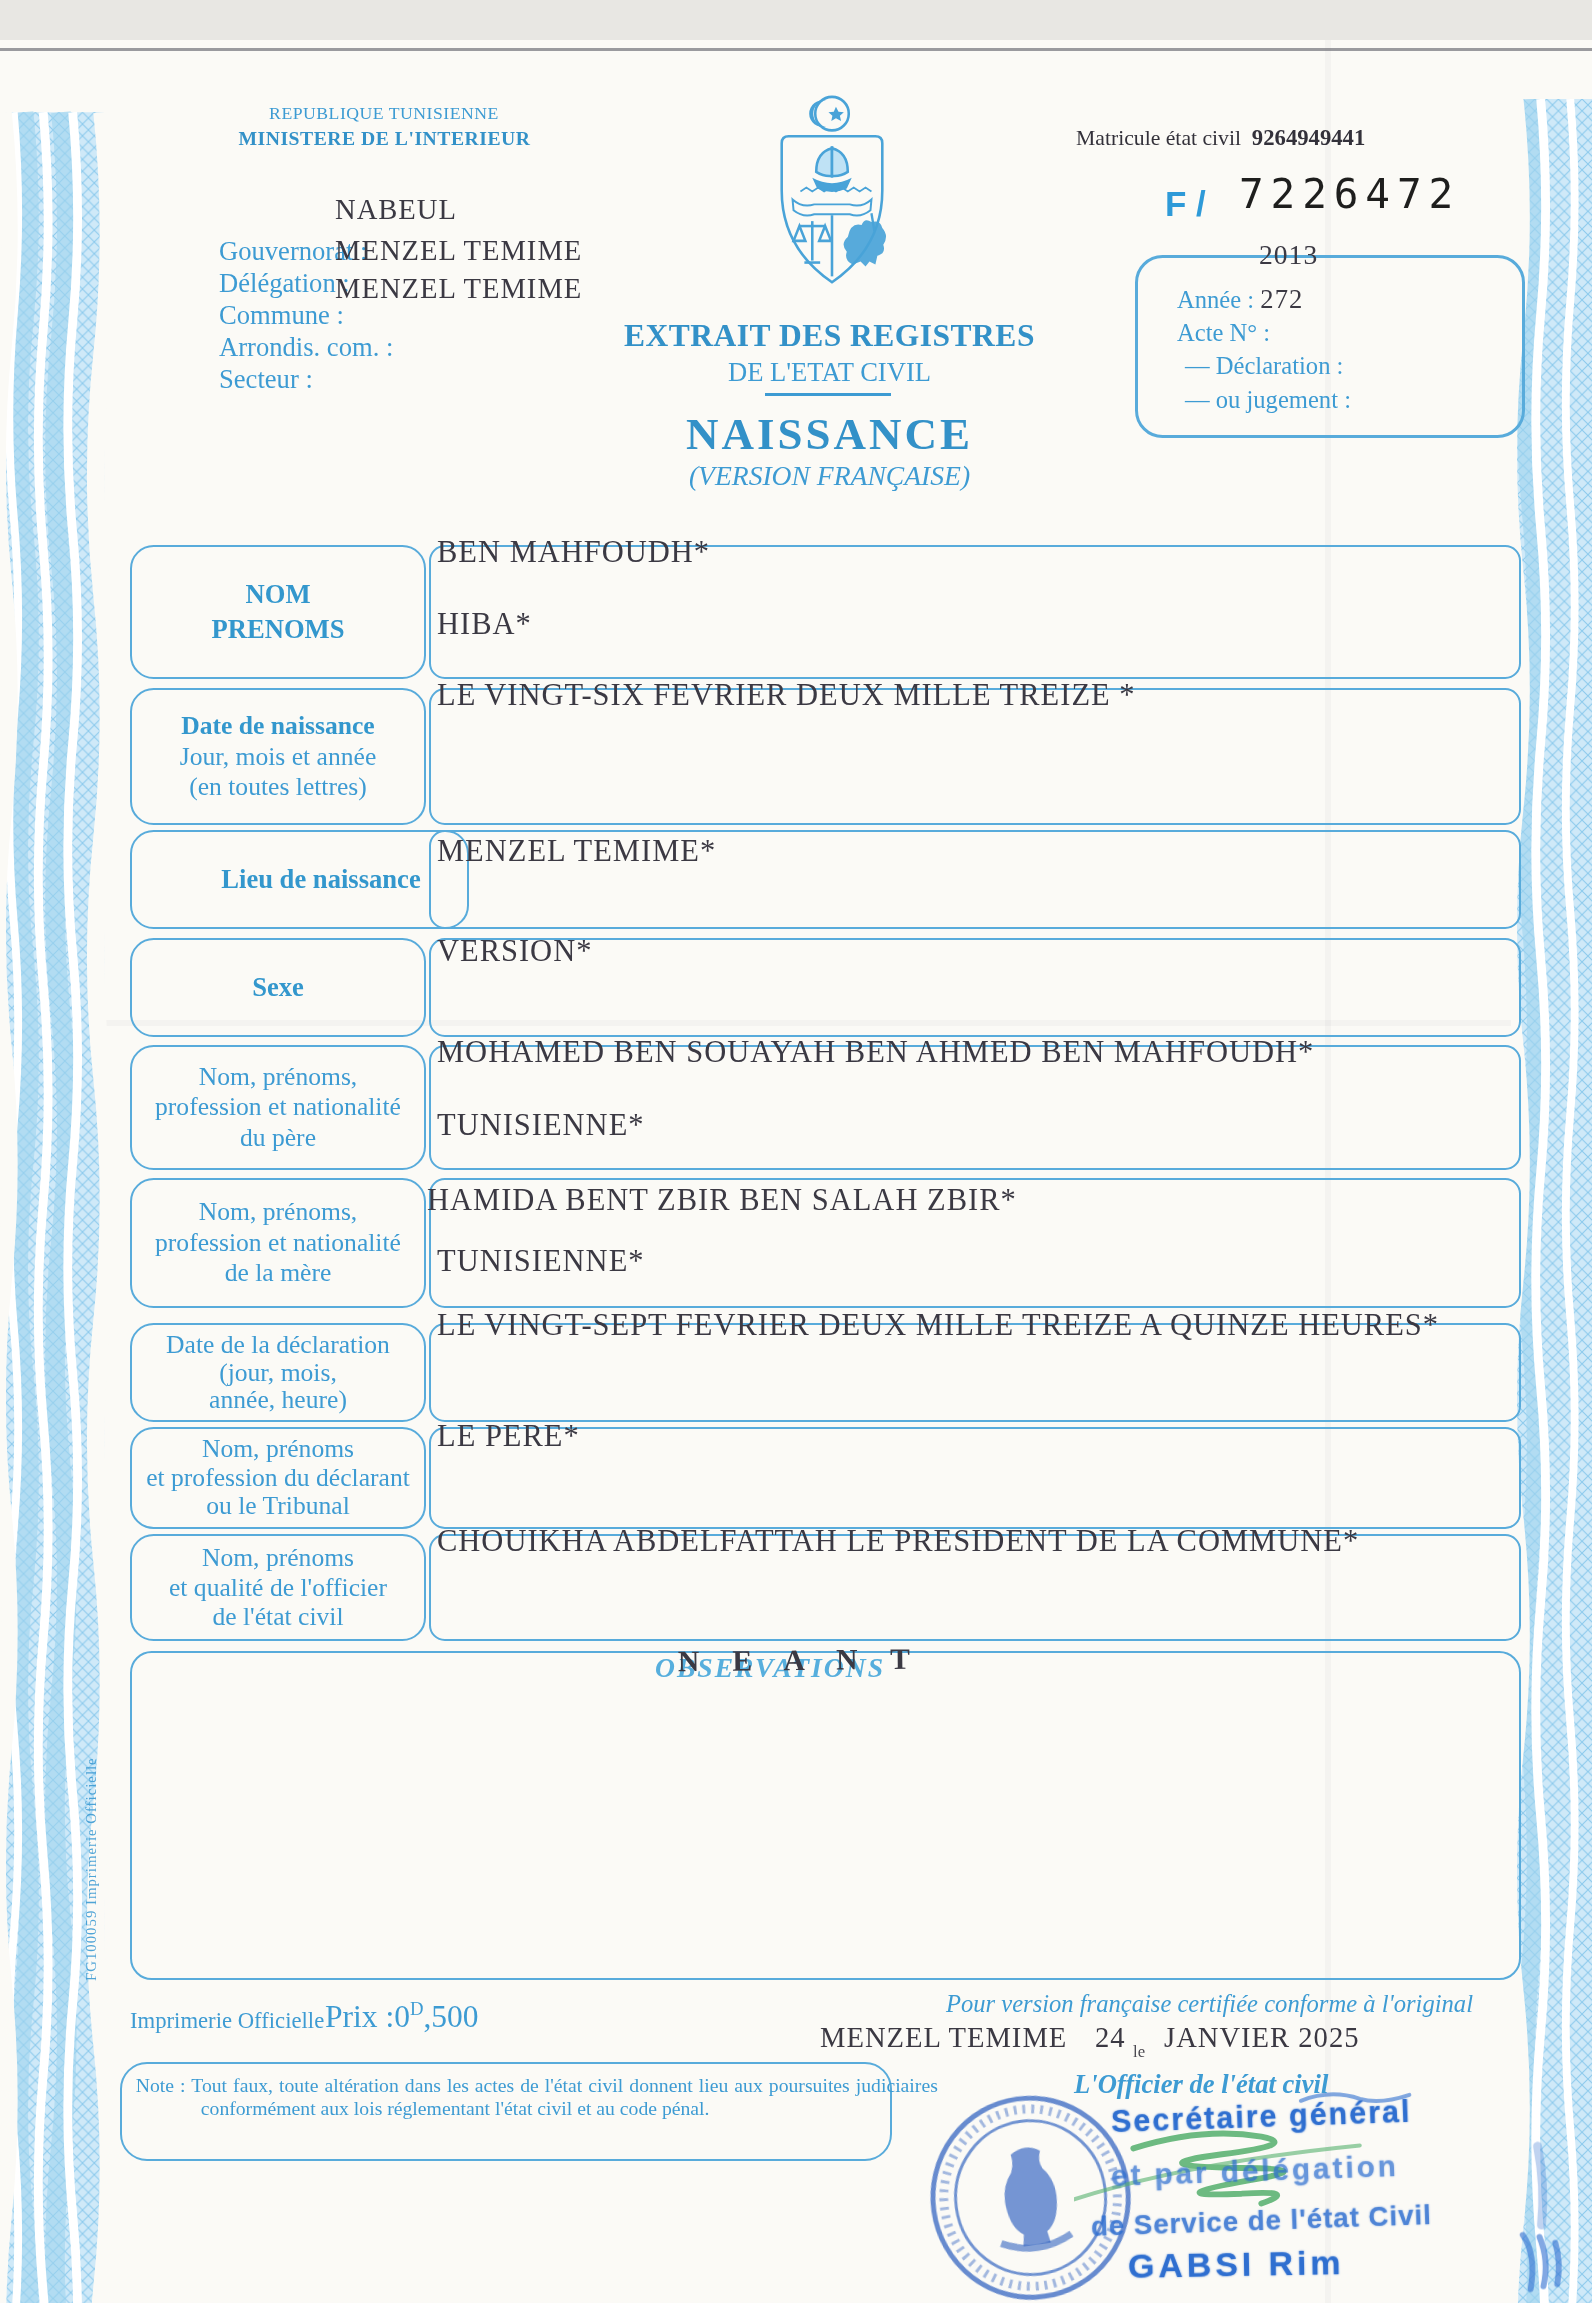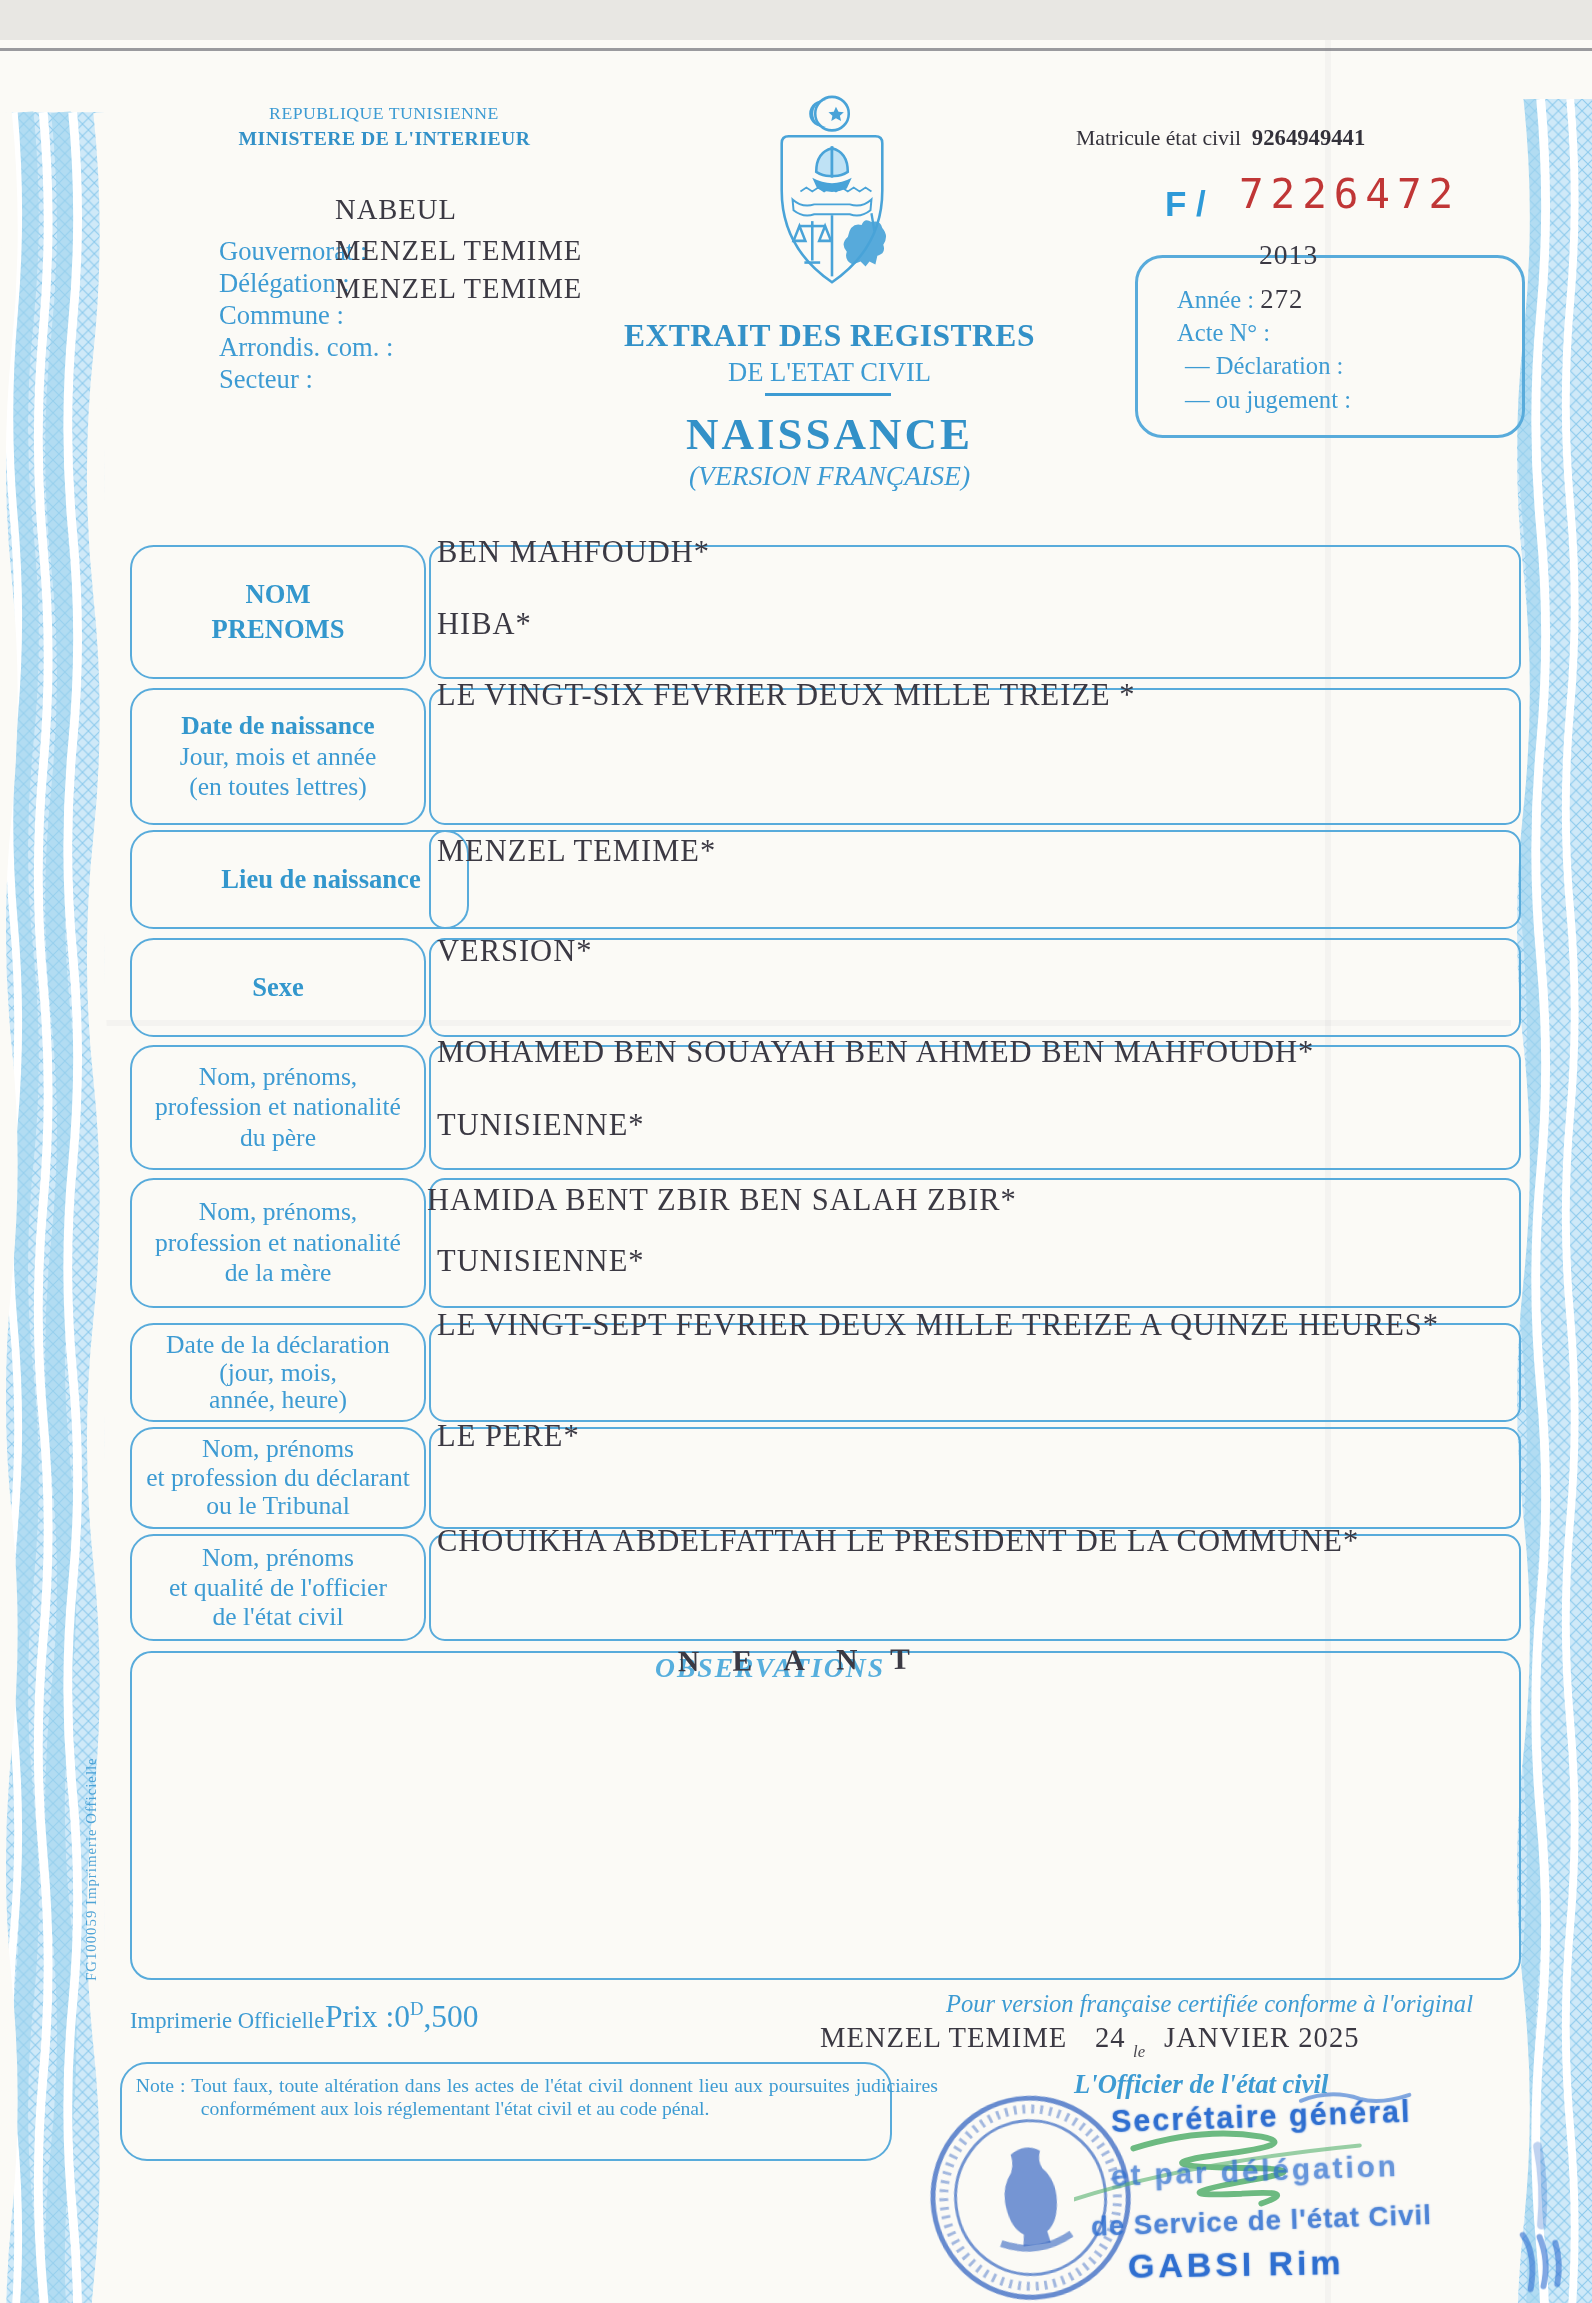--- a/index.html
+++ b/index.html
@@ -101,21 +101,21 @@
   <div class="abs blueb" style="left:583px;top:278px;width:493px;text-align:center;font-size:31.5px;letter-spacing:0.5px;">EXTRAIT DES REGISTRES</div>
   <div class="abs blue" style="left:583px;top:317px;width:493px;text-align:center;font-size:26.6px;">DE L'ETAT CIVIL</div>
   <div class="abs" style="left:765px;top:353px;width:126px;height:0;border-top:3.4px solid #3d9bd3;"></div>
   <div class="abs blueb" style="left:583px;top:368px;width:493px;text-align:center;font-size:45px;letter-spacing:3px;">NAISSANCE</div>
   <div class="abs blue" style="left:583px;top:420px;width:493px;text-align:center;font-size:27.6px;font-style:italic;">(VERSION FRANÇAISE)</div>
 
   <div class="abs" style="left:1076px;top:85px;font-size:21.7px;color:#33313a;">
     <span>Matricule état civil</span>&nbsp;&nbsp;<span style="font-weight:bold;font-size:22.7px;">9264949441</span>
   </div>
   <div class="abs" style="left:1165px;top:144px;font-family:'Liberation Sans','DejaVu Sans',sans-serif;font-weight:bold;font-size:35px;color:#2e9ad8;">F /</div>
-  <div class="abs" style="left:1239px;top:130px;font-family:'DejaVu Sans Mono',monospace;font-size:41px;letter-spacing:6.9px;color:#b91c1c;opacity:.88;">7226472</div>
+  <div class="abs" style="left:1239px;top:130px;font-family:'DejaVu Sans Mono',monospace;font-size:41px;letter-spacing:6.9px;color:#000000;opacity:.88;">7226472</div>
   <div class="abs typed" style="left:1259px;top:199px;font-size:27.6px;z-index:5;">2013</div>
 
   <div class="abs" style="left:1135px;top:215px;width:384px;height:177px;border:3px solid #58abdb;border-radius:27.6px;z-index:2;">
     <div style="position:absolute;left:39px;top:25.6px;font-size:24.6px;">
       <span class="blue">Année :</span>
       <span class="typed" style="position:static;font-size:26.6px;">272</span>
     </div>
     <div class="blue" style="position:absolute;left:39px;top:61px;font-size:24.6px;">Acte N° :</div>
     <div class="blue" style="position:absolute;left:47px;top:94px;font-size:24.6px;">— Déclaration :</div>
     <div class="blue" style="position:absolute;left:47px;top:128px;font-size:24.6px;">— ou jugement :</div>
@@ -199,21 +199,21 @@
 
   <div class="abs blue" style="left:130px;top:1968px;font-size:22.7px;">Imprimerie Officielle</div>
   <div class="abs blue" style="left:325px;top:1958px;font-size:31.5px;">
     <span>Prix :0</span><sup class="d">D</sup><span>,500</span>
   </div>
 
   <div class="abs blue" style="left:818px;top:1950px;width:655px;text-align:right;font-size:24.6px;font-style:italic;">Pour version française certifiée conforme à l'original</div>
 
   <div class="abs typed" style="left:820px;top:1982px;font-size:28.6px;">MENZEL TEMIME</div>
   <div class="abs typed" style="left:1095px;top:1982px;font-size:28.6px;">24</div>
-  <div class="abs" style="left:1133px;top:2002px;font-size:16.7px;font-style:italic;color:#4a4850;">le</div>
+  <div class="abs" style="left:1133px;top:2002px;font-size:16.7px;color:#4a4850;">le</div>
   <div class="abs typed" style="left:1164px;top:1982px;font-size:28.6px;">JANVIER 2025</div>
 
   <div class="abs blue" style="left:1074px;top:2029px;font-size:26.6px;font-weight:bold;font-style:italic;z-index:10;">L'Officier de l'état civil</div>
 
   <div class="abs" style="left:120px;top:2022px;width:768px;height:95px;border:2.5px solid #58abdb;border-radius:27px;">
     <div class="blue" style="position:absolute;left:13.8px;top:9.9px;width:737px;font-size:19.7px;line-height:23.6px;text-align:justify;padding-left:65px;text-indent:-65px;">
       <span style="font-weight:normal;">Note :</span>
       <span>Tout faux, toute altération dans les actes de l'état civil donnent lieu aux poursuites judiciaires conformément aux lois réglementant l'état civil et au code pénal.</span>
     </div>
   </div>

